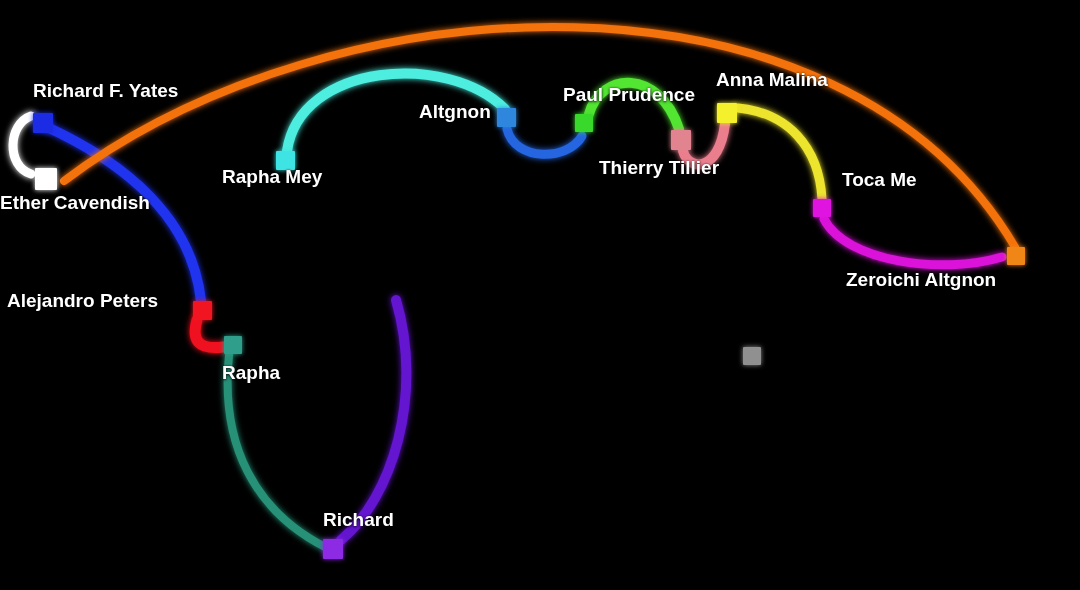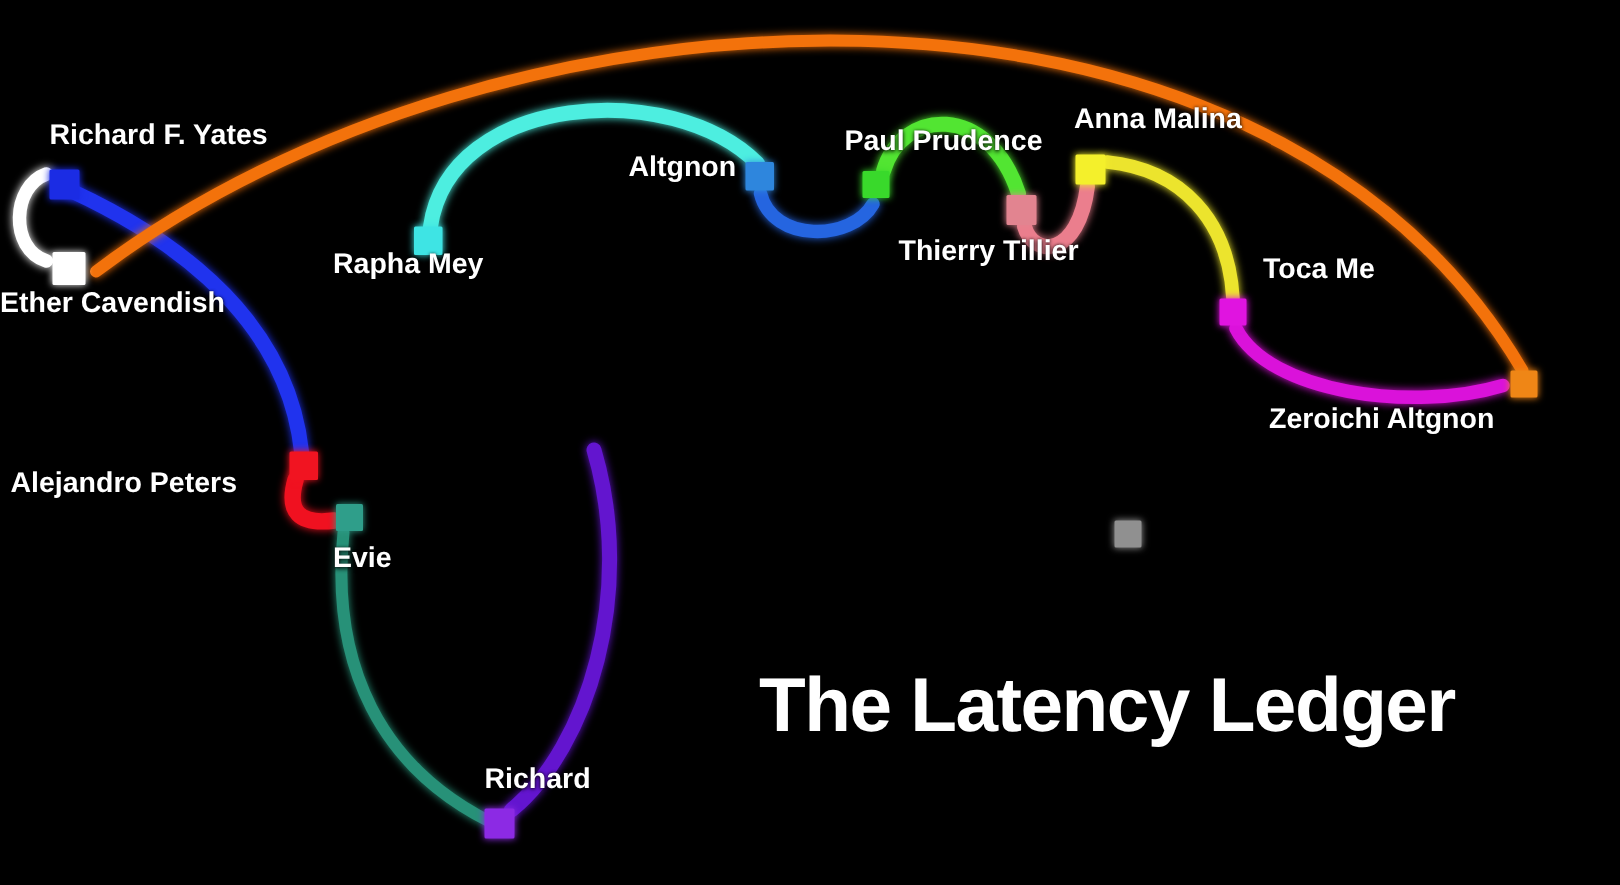--- a/index.html
+++ b/index.html
@@ -78,21 +78,20 @@
       <div class="node-label" style="left: 563px; top: 84px;">Paul Prudence</div>
       <div class="node" style="left: 671px; top: 130px; width: 20px; height: 20px; background: rgb(226, 132, 144); box-shadow: rgb(226, 132, 144) 0px 0px 5px;"></div>
       <div class="node-label" style="left: 599px; top: 157px; text-align: right;">Thierry Tillier</div>
       <div class="node" style="left: 717px; top: 103px; width: 20px; height: 20px; background: rgb(244, 240, 43); box-shadow: rgb(244, 240, 43) 0px 0px 5px;"></div>
       <div class="node-label" style="left: 716px; top: 69px;">Anna Malina</div>
       <div class="node" style="left: 813px; top: 199px; width: 18px; height: 18px; background: rgb(224, 20, 224); box-shadow: rgb(224, 20, 224) 0px 0px 5px;"></div>
       <div class="node-label" style="left: 842px; top: 169px;">Toca Me</div>
       <div class="node" style="left: 1007px; top: 247px; width: 18px; height: 18px; background: rgb(239, 134, 22); box-shadow: rgb(239, 134, 22) 0px 0px 5px;"></div>
       <div class="node-label" style="left: 846px; top: 269px;">Zeroichi Altgnon</div>
       <div class="node" style="left: 192.5px; top: 300.5px; width: 19px; height: 19px; background: rgb(241, 20, 33); box-shadow: rgb(241, 20, 33) 0px 0px 5px;"></div>
-      <div class="node-label" style="left: 7px; top: 312px; text-align: right;">Alejandro Peters</div>
+      <div class="node-label" style="left: 7px; top: 290px; text-align: right;">Alejandro Peters</div>
       <div class="node" style="left: 224px; top: 336px; width: 18px; height: 18px; background: rgb(47, 158, 138); box-shadow: rgb(47, 158, 138) 0px 0px 5px;"></div>
-      <div class="node-label" style="left: 222px; top: 362px;">Evie</div>
+      <div class="node-label" style="left: 222px; top: 362px;">Rapha</div>
       <div class="node" style="left: 323px; top: 539px; width: 20px; height: 20px; background: rgb(140, 42, 228); box-shadow: rgb(140, 42, 228) 0px 0px 5px;"></div>
       <div class="node-label" style="left: 323px; top: 509px;">Richard</div>
       <div class="node" style="left: 743px; top: 347px; width: 18px; height: 18px; background: rgb(144, 144, 144); box-shadow: rgb(144, 144, 144) 0px 0px 5px;"></div>
     </div>
-  <div class="diagram-title">The Latency Ledger</div>
 </div>
 
 </body></html>

